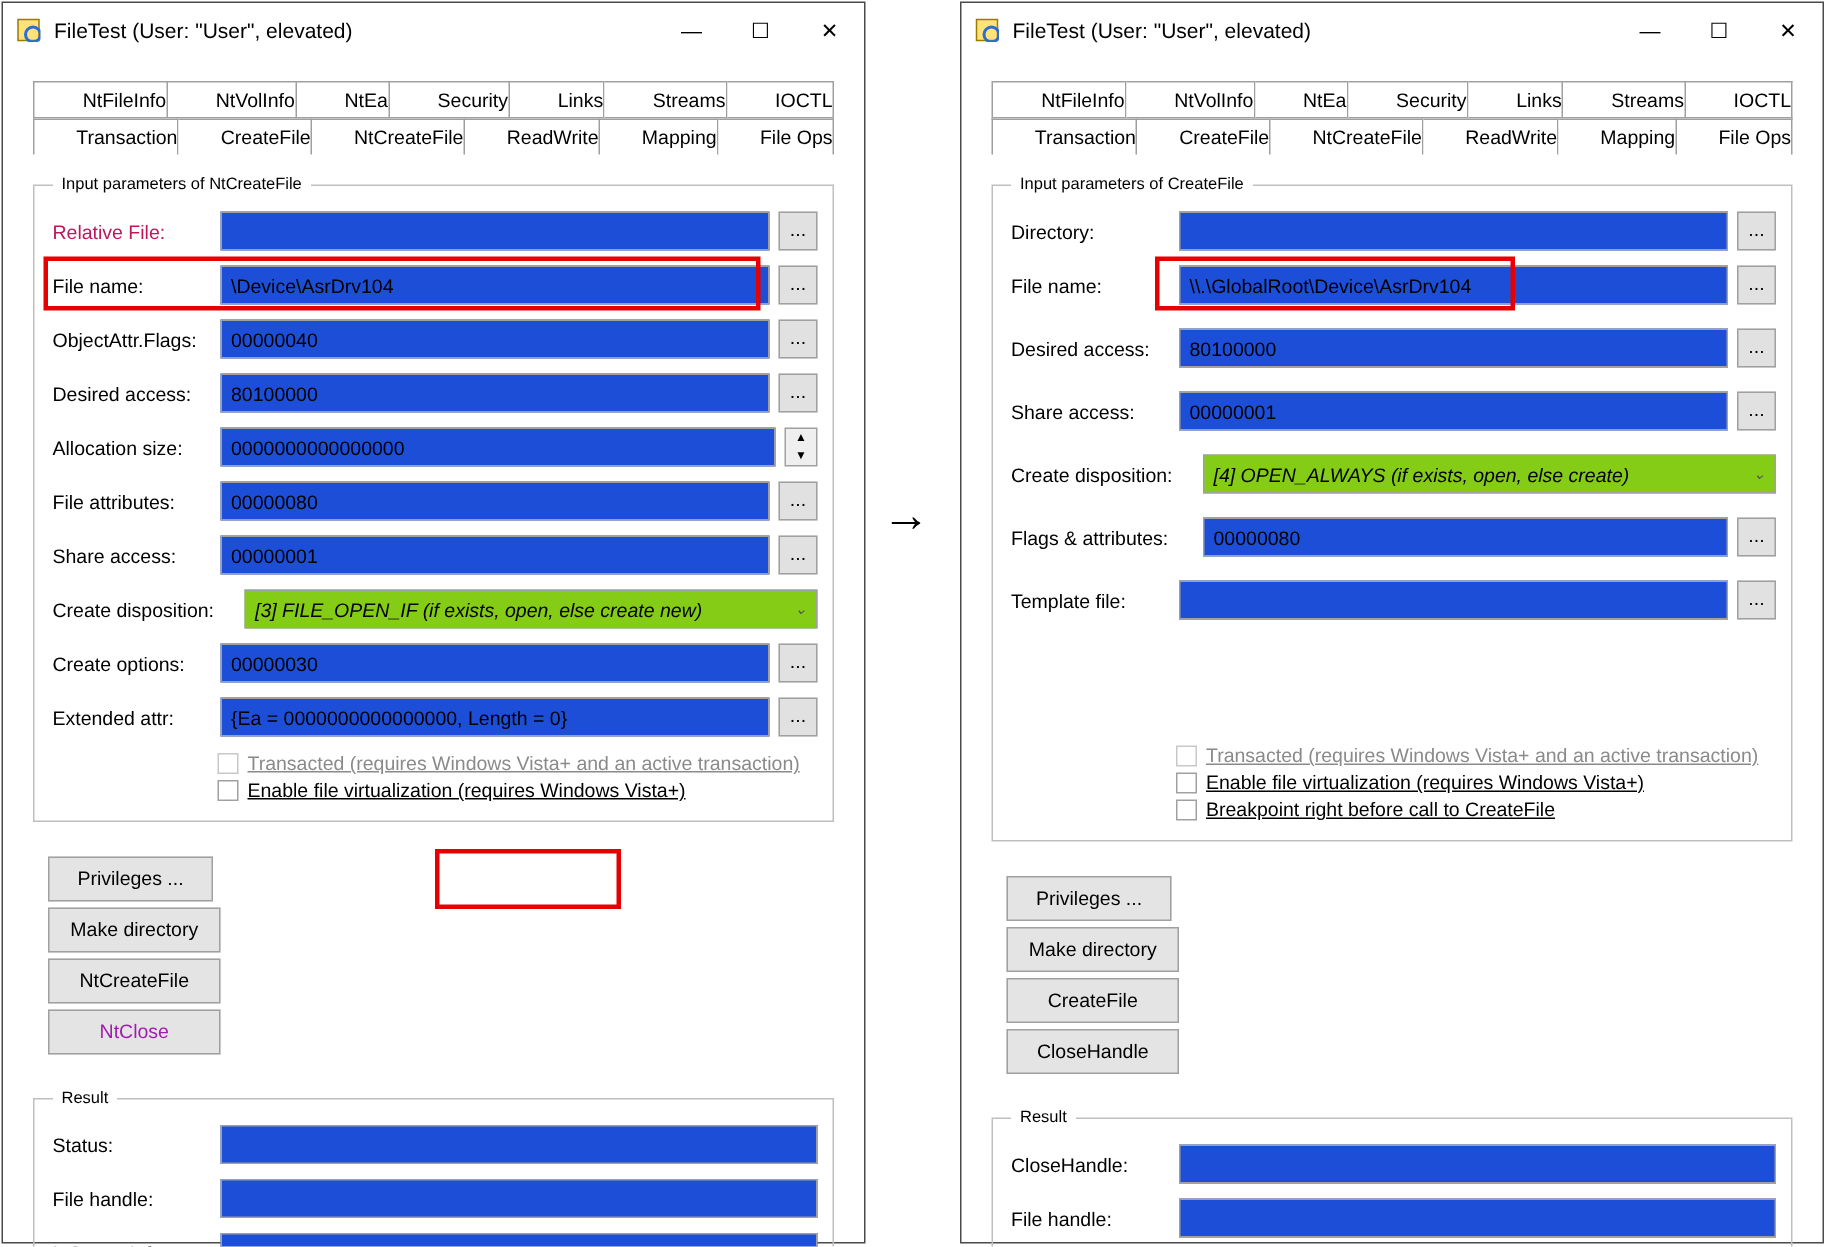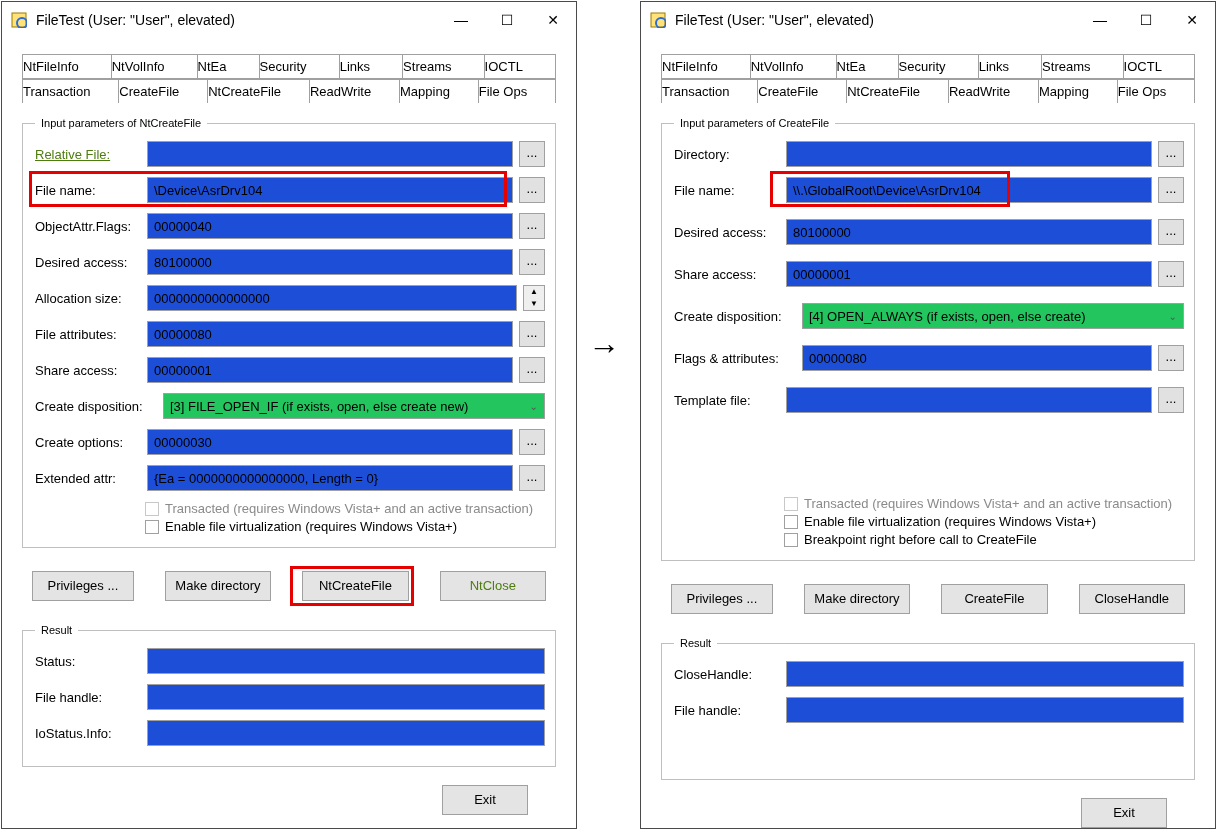--- a/index.html
+++ b/index.html
@@ -49,21 +49,21 @@
   .tabs-row {
     display: flex;
     padding: 0 20px;
     margin-top: 16px;
   }
   .tabs-row.row2 { margin-top: 0; }
   .tab {
     border: 1px solid #a0a0a0;
     border-bottom: none;
     padding: 4px 0;
-    text-align: left;
+    text-align: right;
     background: #fff;
     position: relative;
     flex: 1 1 auto;
   }
   .tab.row1 { border-bottom: 1px solid #a0a0a0; }
   .tab.active { background: #fff; z-index: 2; }
   .tab + .tab { border-left: none; }
   .content {
     padding: 6px 20px 10px 20px;
   }
@@ -73,66 +73,66 @@
     padding: 12px 10px 10px 12px;
   }
   legend { padding: 0 6px; font-size: 11px; }
   .row {
     display: flex;
     align-items: center;
     margin-bottom: 10px;
     min-height: 26px;
   }
   .lbl { width: 112px; }
-  .lbl.link { color: #4d7c0f; text-decoration: underline; cursor: pointer; }
+  .lbl.link { color: #be185d; cursor: pointer; }
   .lbl.wide { width: 128px; }
   .field {
     flex: 1;
     border: 1px solid #a0a0a0;
     height: 26px;
     padding: 2px 6px;
     font-size: 13px;
     background: #1d4ed8;
     display: flex;
     align-items: center;
   }
-  .field.select { background: #22c55e; justify-content: space-between; }
+  .field.select { background: #84cc16; justify-content: space-between; font-style: italic; }
   .field.select .chev { font-size: 10px; color: #555; }
   .dots {
     width: 26px; height: 26px;
     border: 1px solid #a0a0a0;
     background: #e1e1e1;
     margin-left: 6px;
     text-align: center;
     line-height: 22px;
     cursor: pointer;
   }
   .stepper {
     width: 22px; height: 26px;
     border: 1px solid #a0a0a0;
     margin-left: 6px;
     display: flex; flex-direction: column;
   }
   .stepper div { flex:1; text-align:center; font-size:8px; line-height:11px; background:#efefef; }
-  .chk-row { display:flex; align-items:center; margin: 3px 0 3px 110px; }
+  .chk-row { display:flex; align-items:center; margin: 3px 0 3px 110px; text-decoration: underline; }
   .chk-row.grey { color:#8a8a8a; }
   .chk-row .box { width:14px; height:14px; border:1px solid #a0a0a0; margin-right:6px; }
   .chk-row.grey .box { border-color:#c8c8c8; }
-  .btn-row { display:flex; gap:31px; margin: 23px 10px; }
+  .btn-row { display:flex; gap:4px; margin: 23px 10px; flex-direction: column; }
   .btn {
     border: 1px solid #a0a0a0;
     background: #e4e4e4;
     height: 30px;
     width: 115px;
     text-align: center;
     line-height: 28px;
     cursor: pointer;
   }
   .btn.small { width: 110px; }
-  .btn.disabled { color:#4d7c0f; }
+  .btn.disabled { color:#a21caf; }
   .exit-row { display:flex; justify-content:flex-end; padding:6px 28px 0 0; }
   .hl-red { border: 3px solid #e60000; }
   .hl-wrap { position: absolute; pointer-events: none; }
   
   .rel { position: relative; }
 </style>
 </head>
 <body>
 
 <div class="arrow">→</div>

